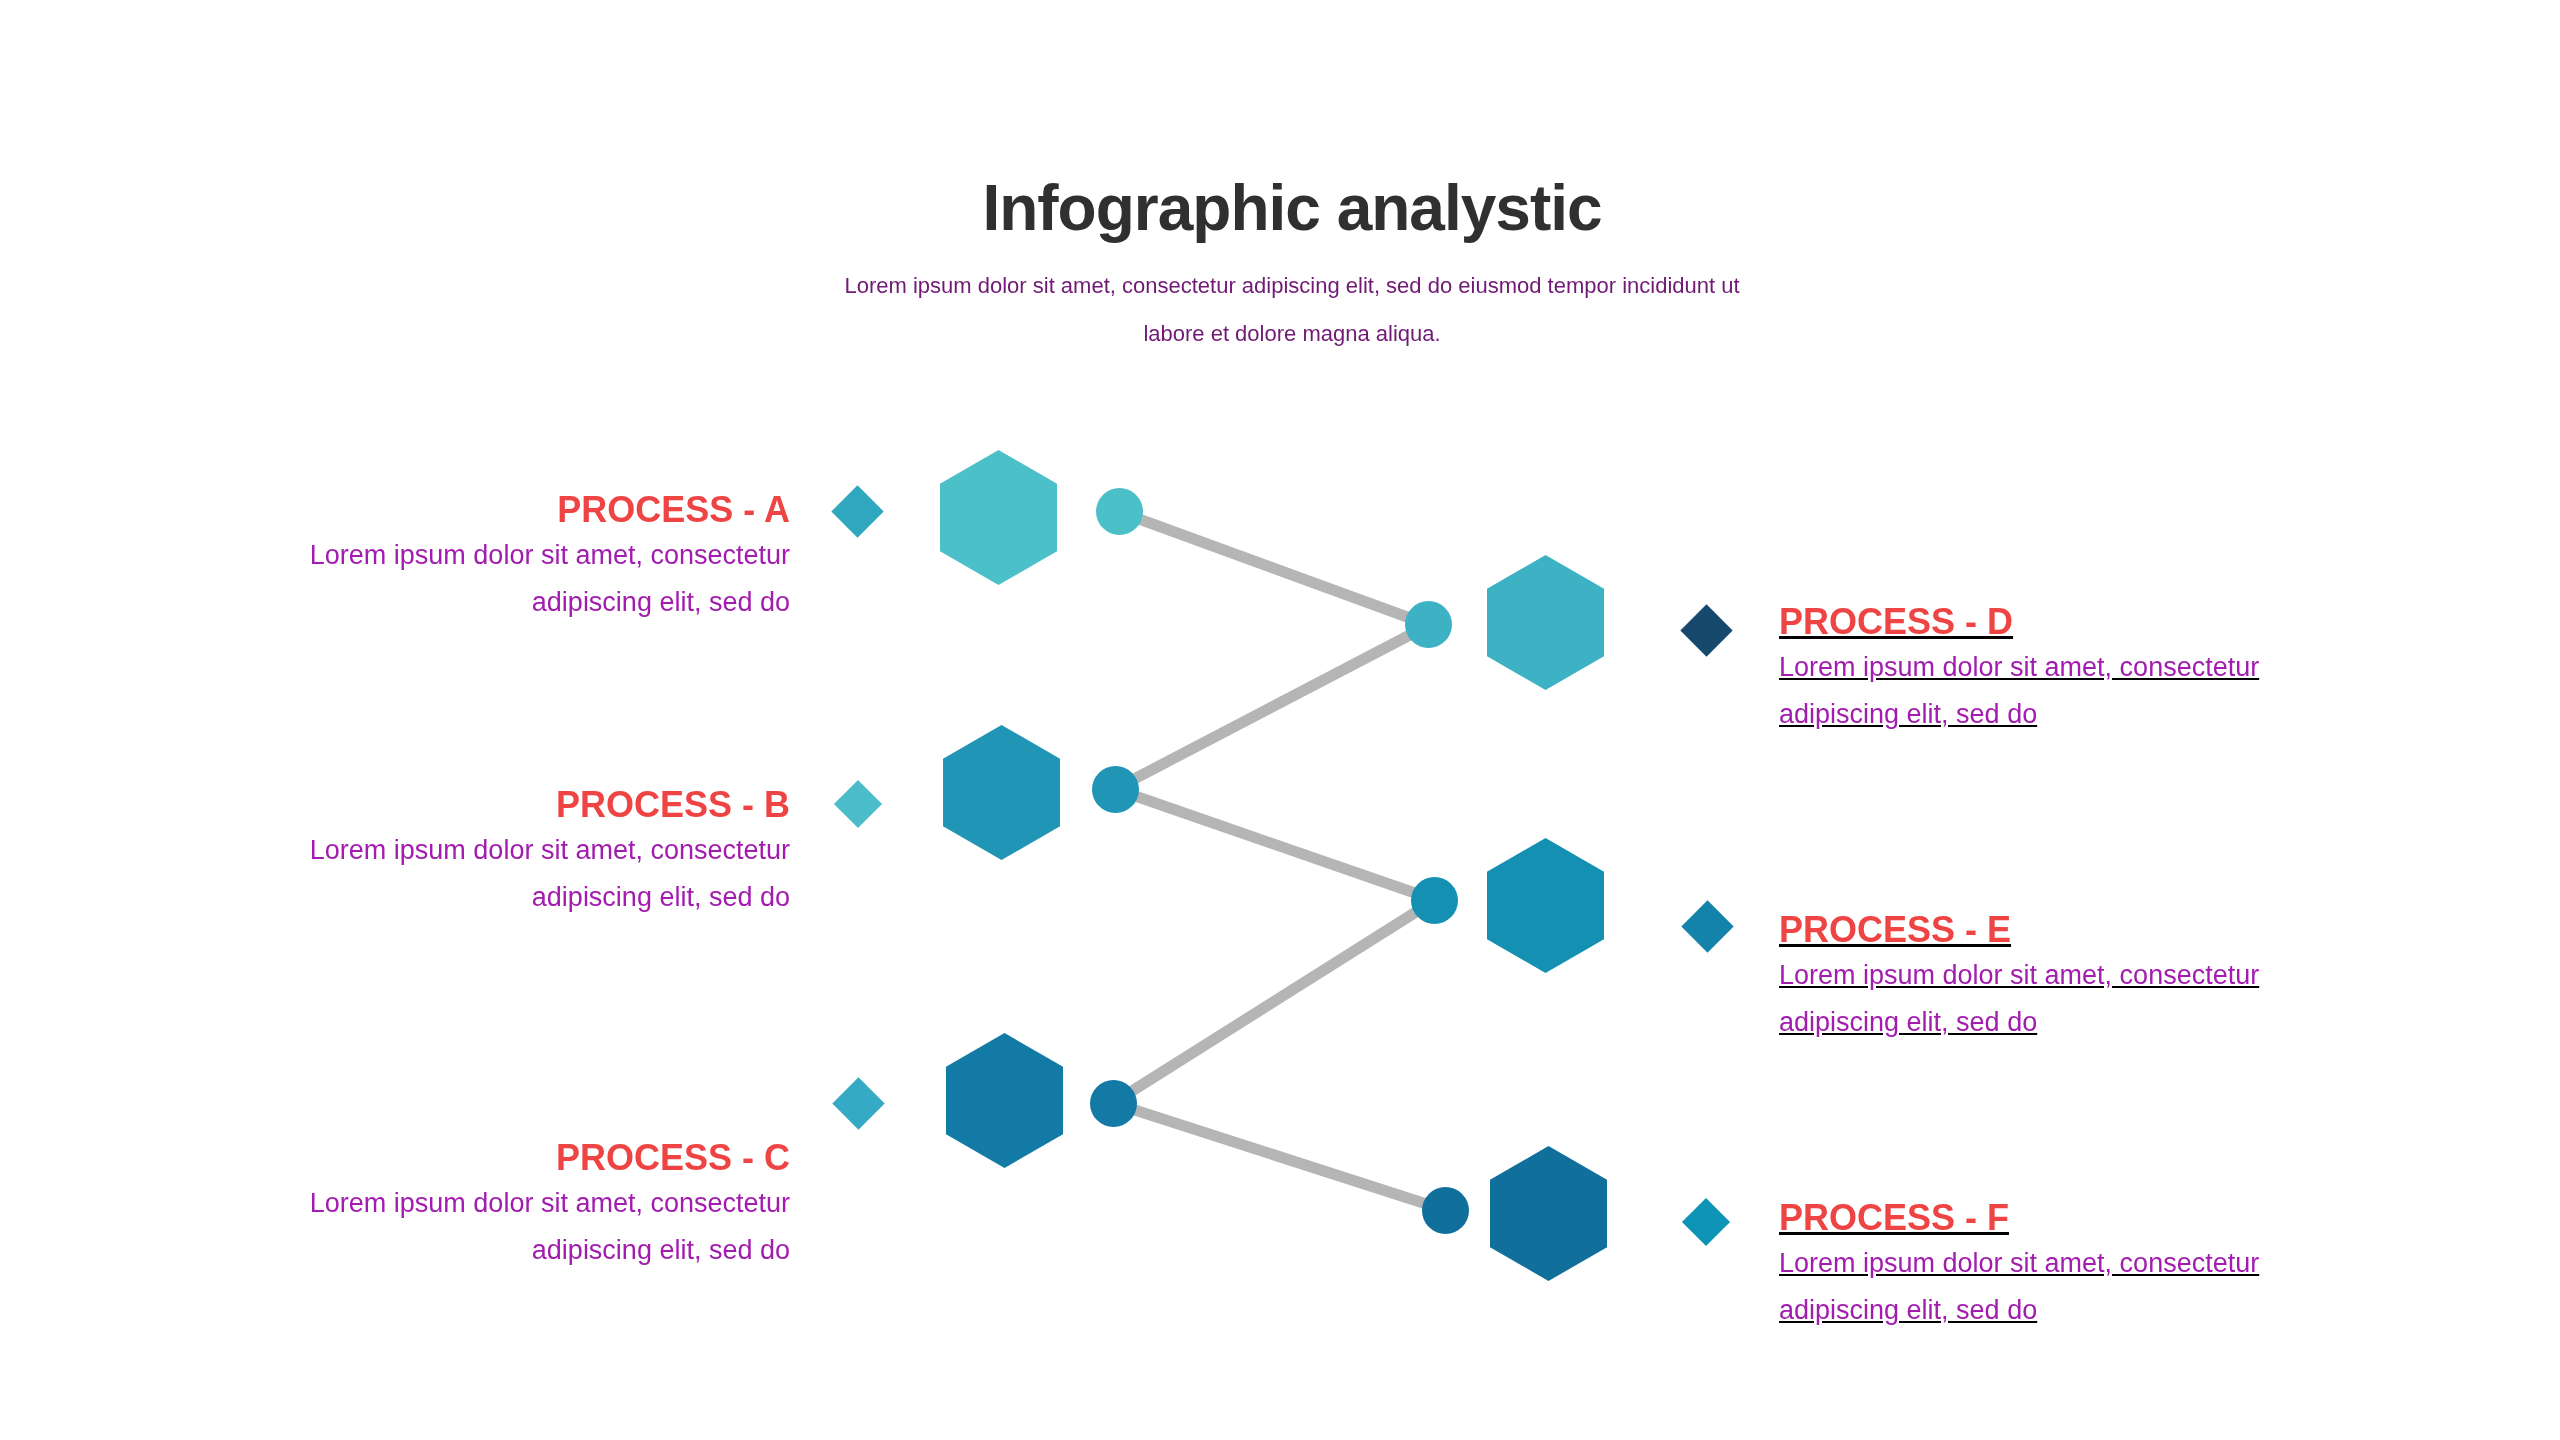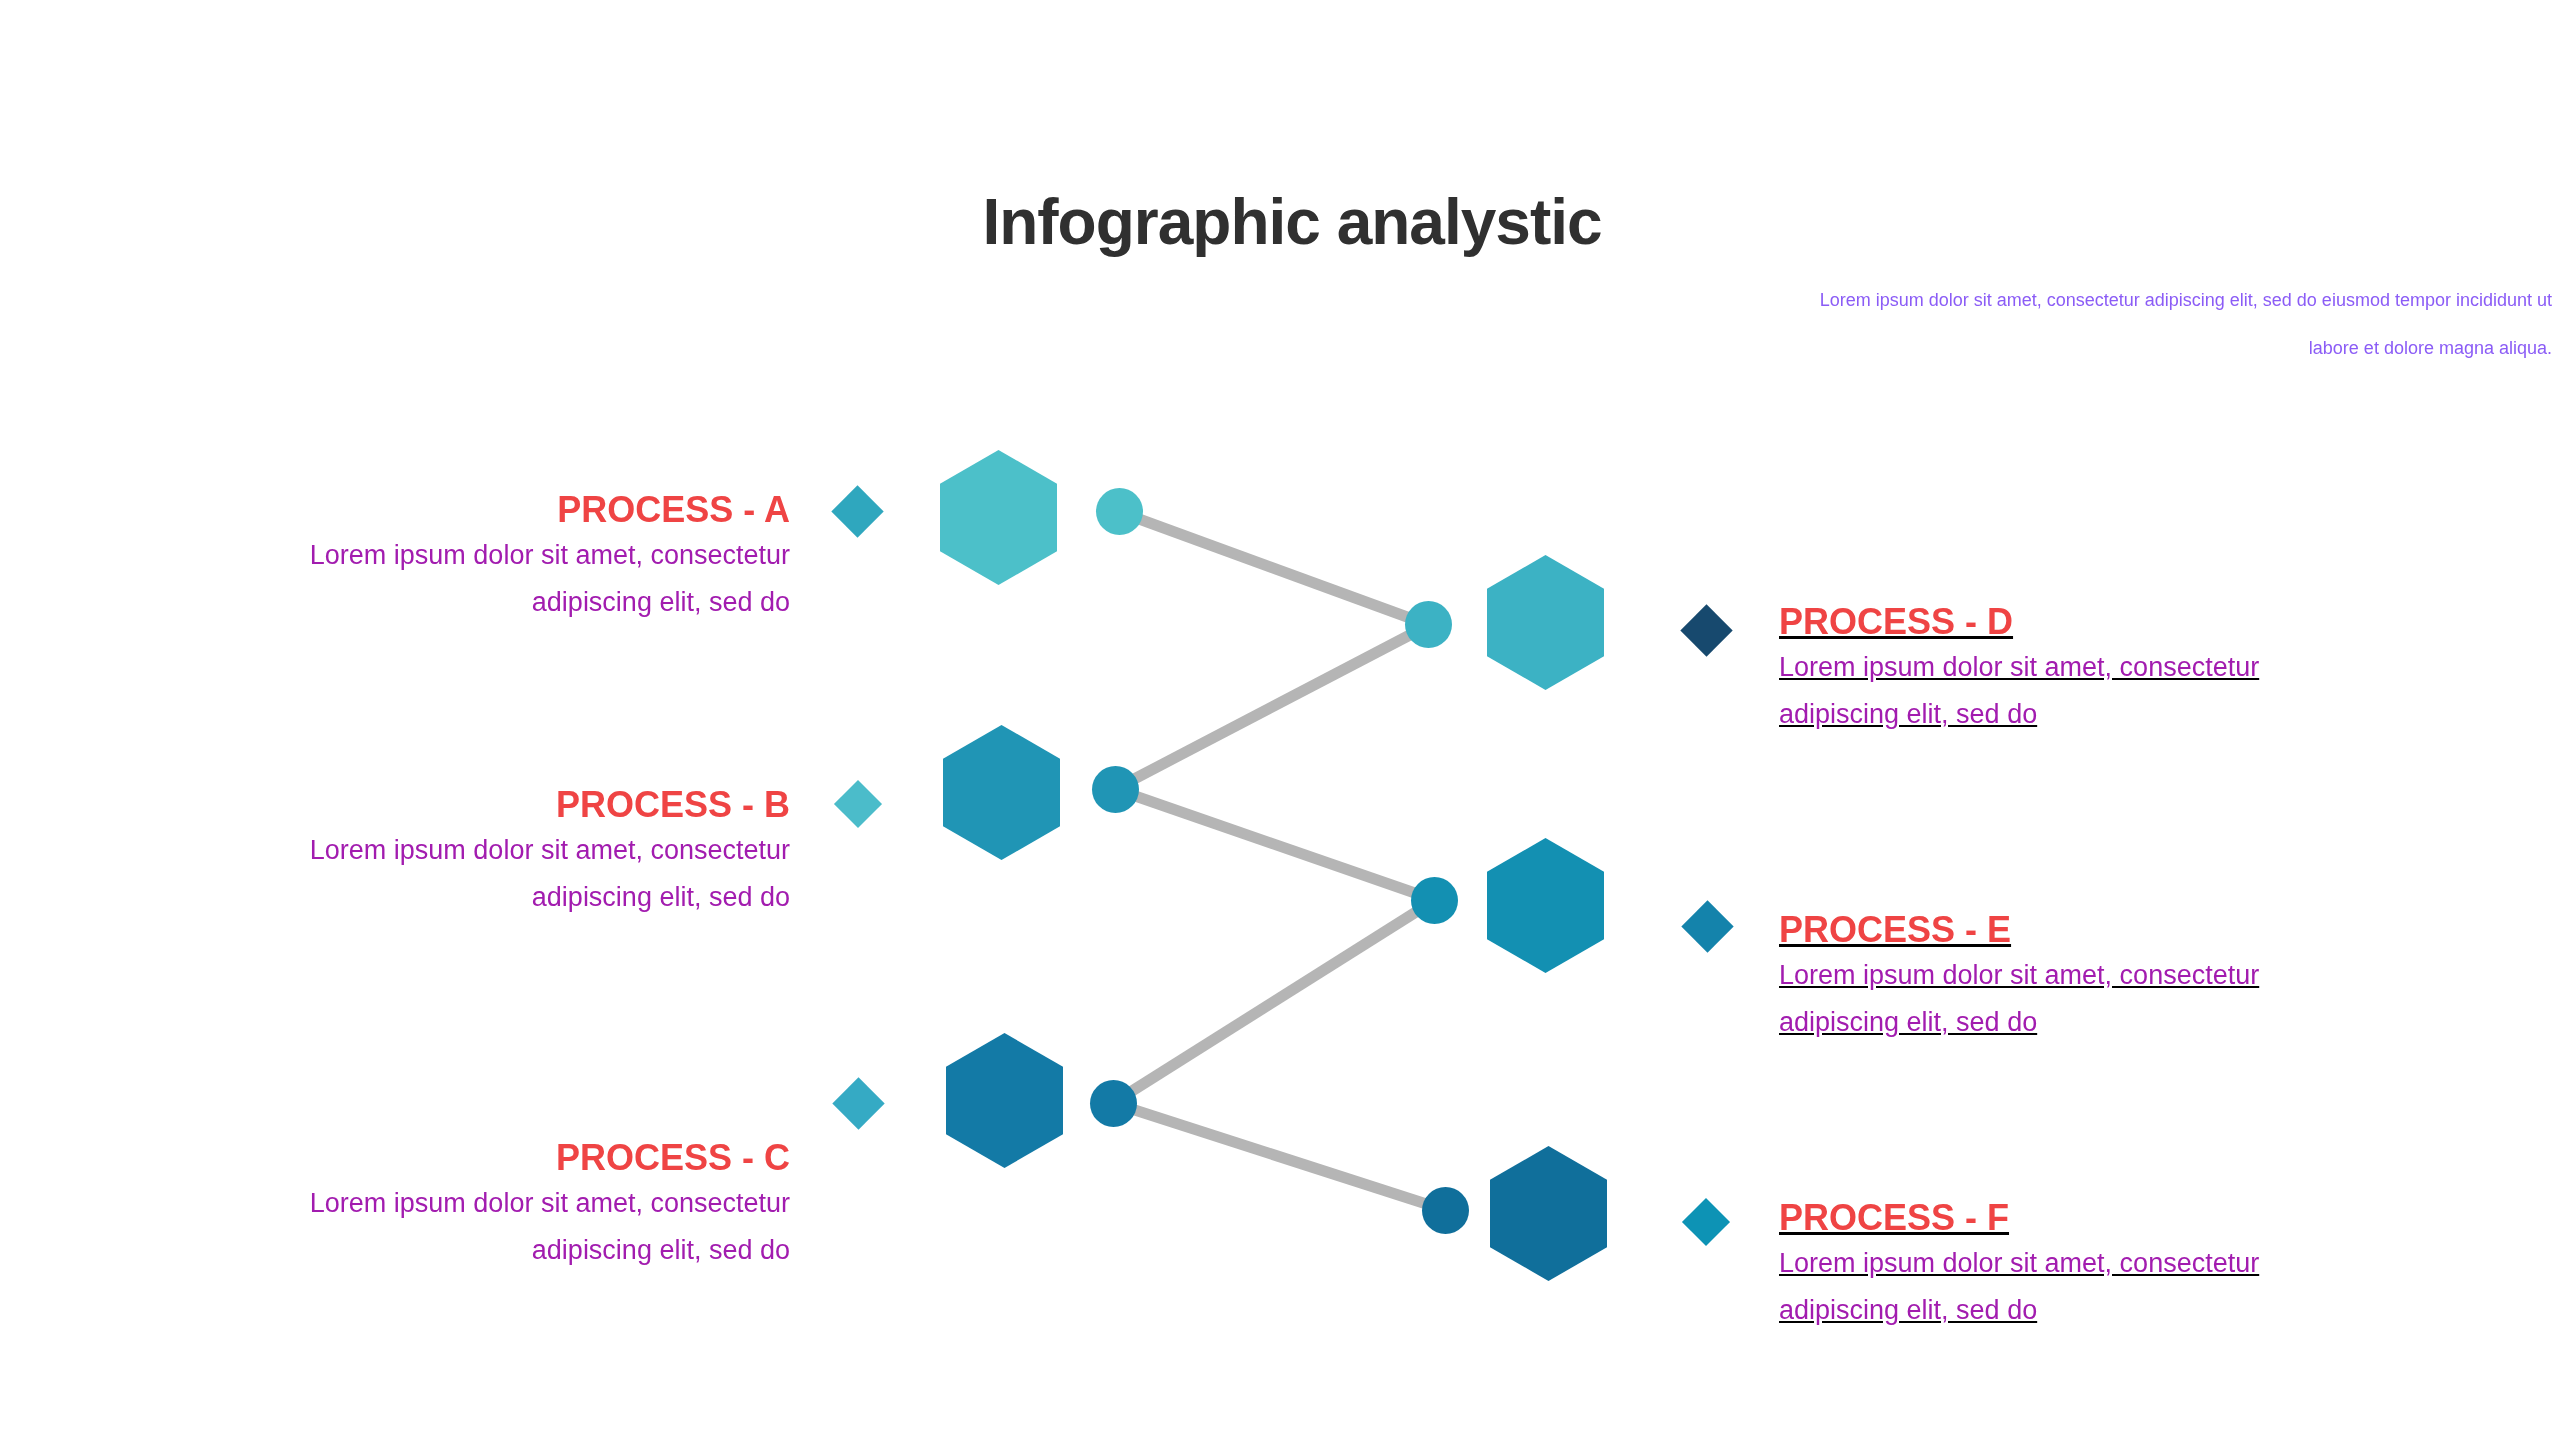--- a/index.html
+++ b/index.html
@@ -2,22 +2,22 @@
 <html><head>
 <meta charset="utf-8">
 <style>
   html,body{margin:0;padding:0;background:#ffffff;}
   body{width:2560px;height:1440px;overflow:hidden;position:relative;
        font-family:"Liberation Sans", sans-serif;}
   .slide{position:absolute;inset:0;background:#ffffff;}
 
   
   .header{position:absolute;left:32px;top:168px;width:2520px;text-align:center;}
-  .title{font-size:64px;font-weight:700;color:#303030;letter-spacing:-1px;margin:16px;line-height:76px;}
-  .subtitle{margin:16px 0 0 0;font-size:18px;color:#8b5cf6;line-height:48px;font-weight:400;text-align:right;}
+  .title{font-size:64px;font-weight:700;color:#303030;letter-spacing:-1px;margin:2px;line-height:76px;}
+  .subtitle{margin:16px 0 0 0;font-size:22px;color:#701a75;line-height:48px;font-weight:400;}
 
   
   .connectors{position:absolute;left:0;top:0;width:2560px;height:1440px;}
 
   
   .hex{position:absolute;width:117px;height:135px;
        clip-path:polygon(50% 0%,100% 25%,100% 75%,50% 100%,0% 75%,0% 25%);}
   .dot{position:absolute;width:47px;height:47px;border-radius:50%;}
   .diamond{position:absolute;transform:rotate(45deg);}
   .d-lg{width:37px;height:37px;}

